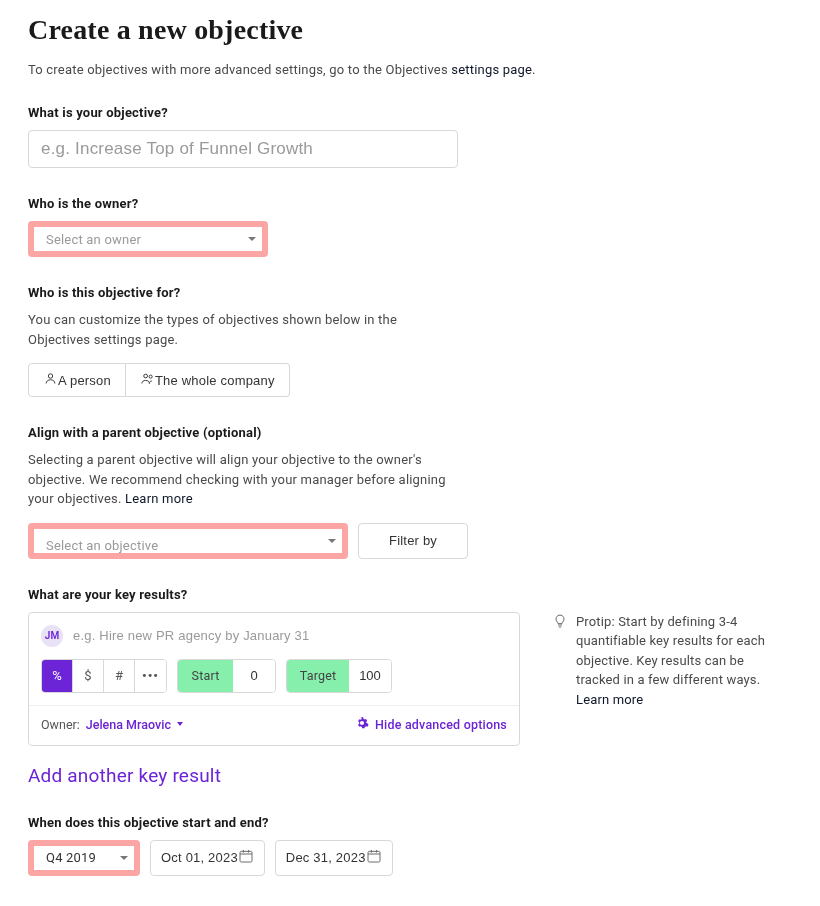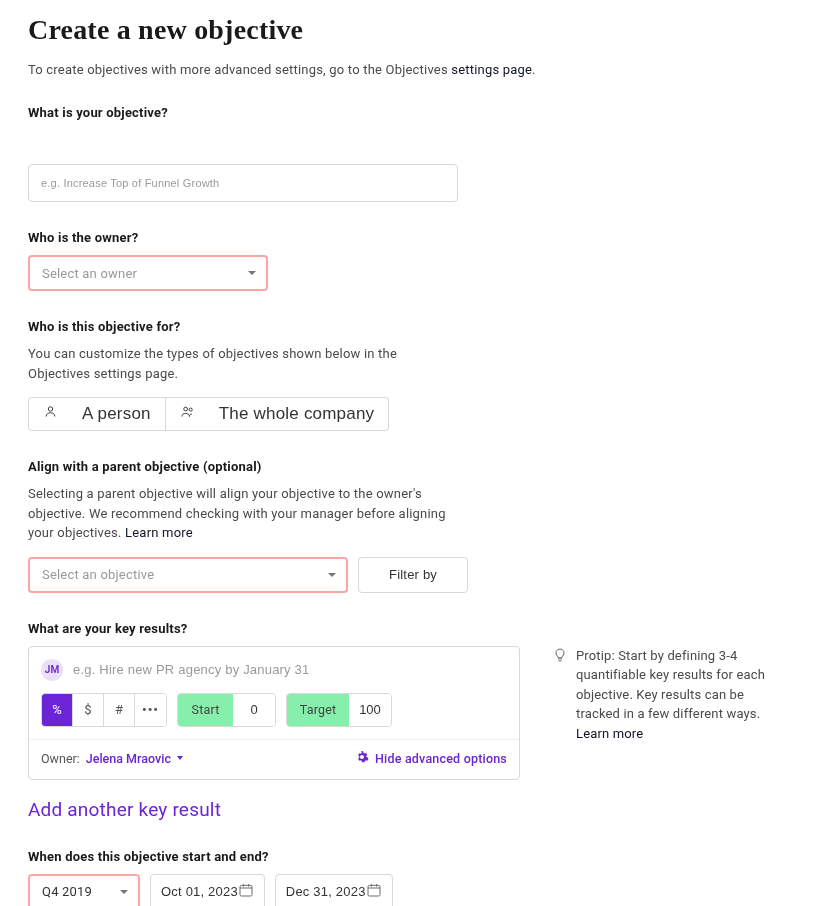--- a/index.html
+++ b/index.html
@@ -43,36 +43,35 @@
       letter-spacing: 0.2px;
       margin-bottom: 14px;
       line-height: 1.5;
     }
     input.text-input {
       width: 430px;
       height: 38px;
       border: 1px solid #d8d8d8;
       border-radius: 4px;
       padding: 0 12px;
-      font-size: 11px;
-      color: #333;
-      background: #fff;
-      margin-top: 34px;
+      font-size: 17px;
+      color: #333;
+      background: #fff;
     }
     input.text-input::placeholder {
       color: #9a9a9a;
       letter-spacing: 0.2px;
     }
     .select-wrap {
       position: relative;
       display: inline-block;
     }
     .select {
       height: 36px;
-      border: 2px solid #fca5a5;
+      border: 6px solid #fca5a5;
       border-radius: 4px;
       padding: 0 34px 0 12px;
       font-size: 13px;
       background: #fff;
       display: flex;
       align-items: center;
       cursor: pointer;
       color: #9a9a9a;
       letter-spacing: 0.2px;
     }
@@ -88,31 +87,31 @@
       border-top: 4px solid #777;
     }
     .btn-row { display: flex; gap: 0; }
     .seg-btn {
       border: 1px solid #d8d8d8;
       background: #fff;
       height: 34px;
       padding: 0 14px;
       display: inline-flex;
       align-items: center;
-      gap: 24px;
-      font-size: 17px;
+      gap: 0;
+      font-size: 13px;
       color: #333;
       cursor: pointer;
       letter-spacing: 0.2px;
     }
     .seg-btn:first-child { border-radius: 4px 0 0 4px; }
     .seg-btn:last-child { border-radius: 0 4px 4px 0; border-left: none; }
     .seg-btn svg { width: 15px; height: 15px; }
     .parent-row { display: flex; gap: 10px; align-items: center; }
-    .select.wide { width: 320px; }
+    .select.wide { width: 320px; align-items: flex-end; }
     .filter-btn {
       height: 36px;
       border: 1px solid #d8d8d8;
       border-radius: 4px;
       padding: 0 30px;
       background: #fff;
       font-size: 13px;
       color: #333;
       cursor: pointer;
       letter-spacing:0.2px;

